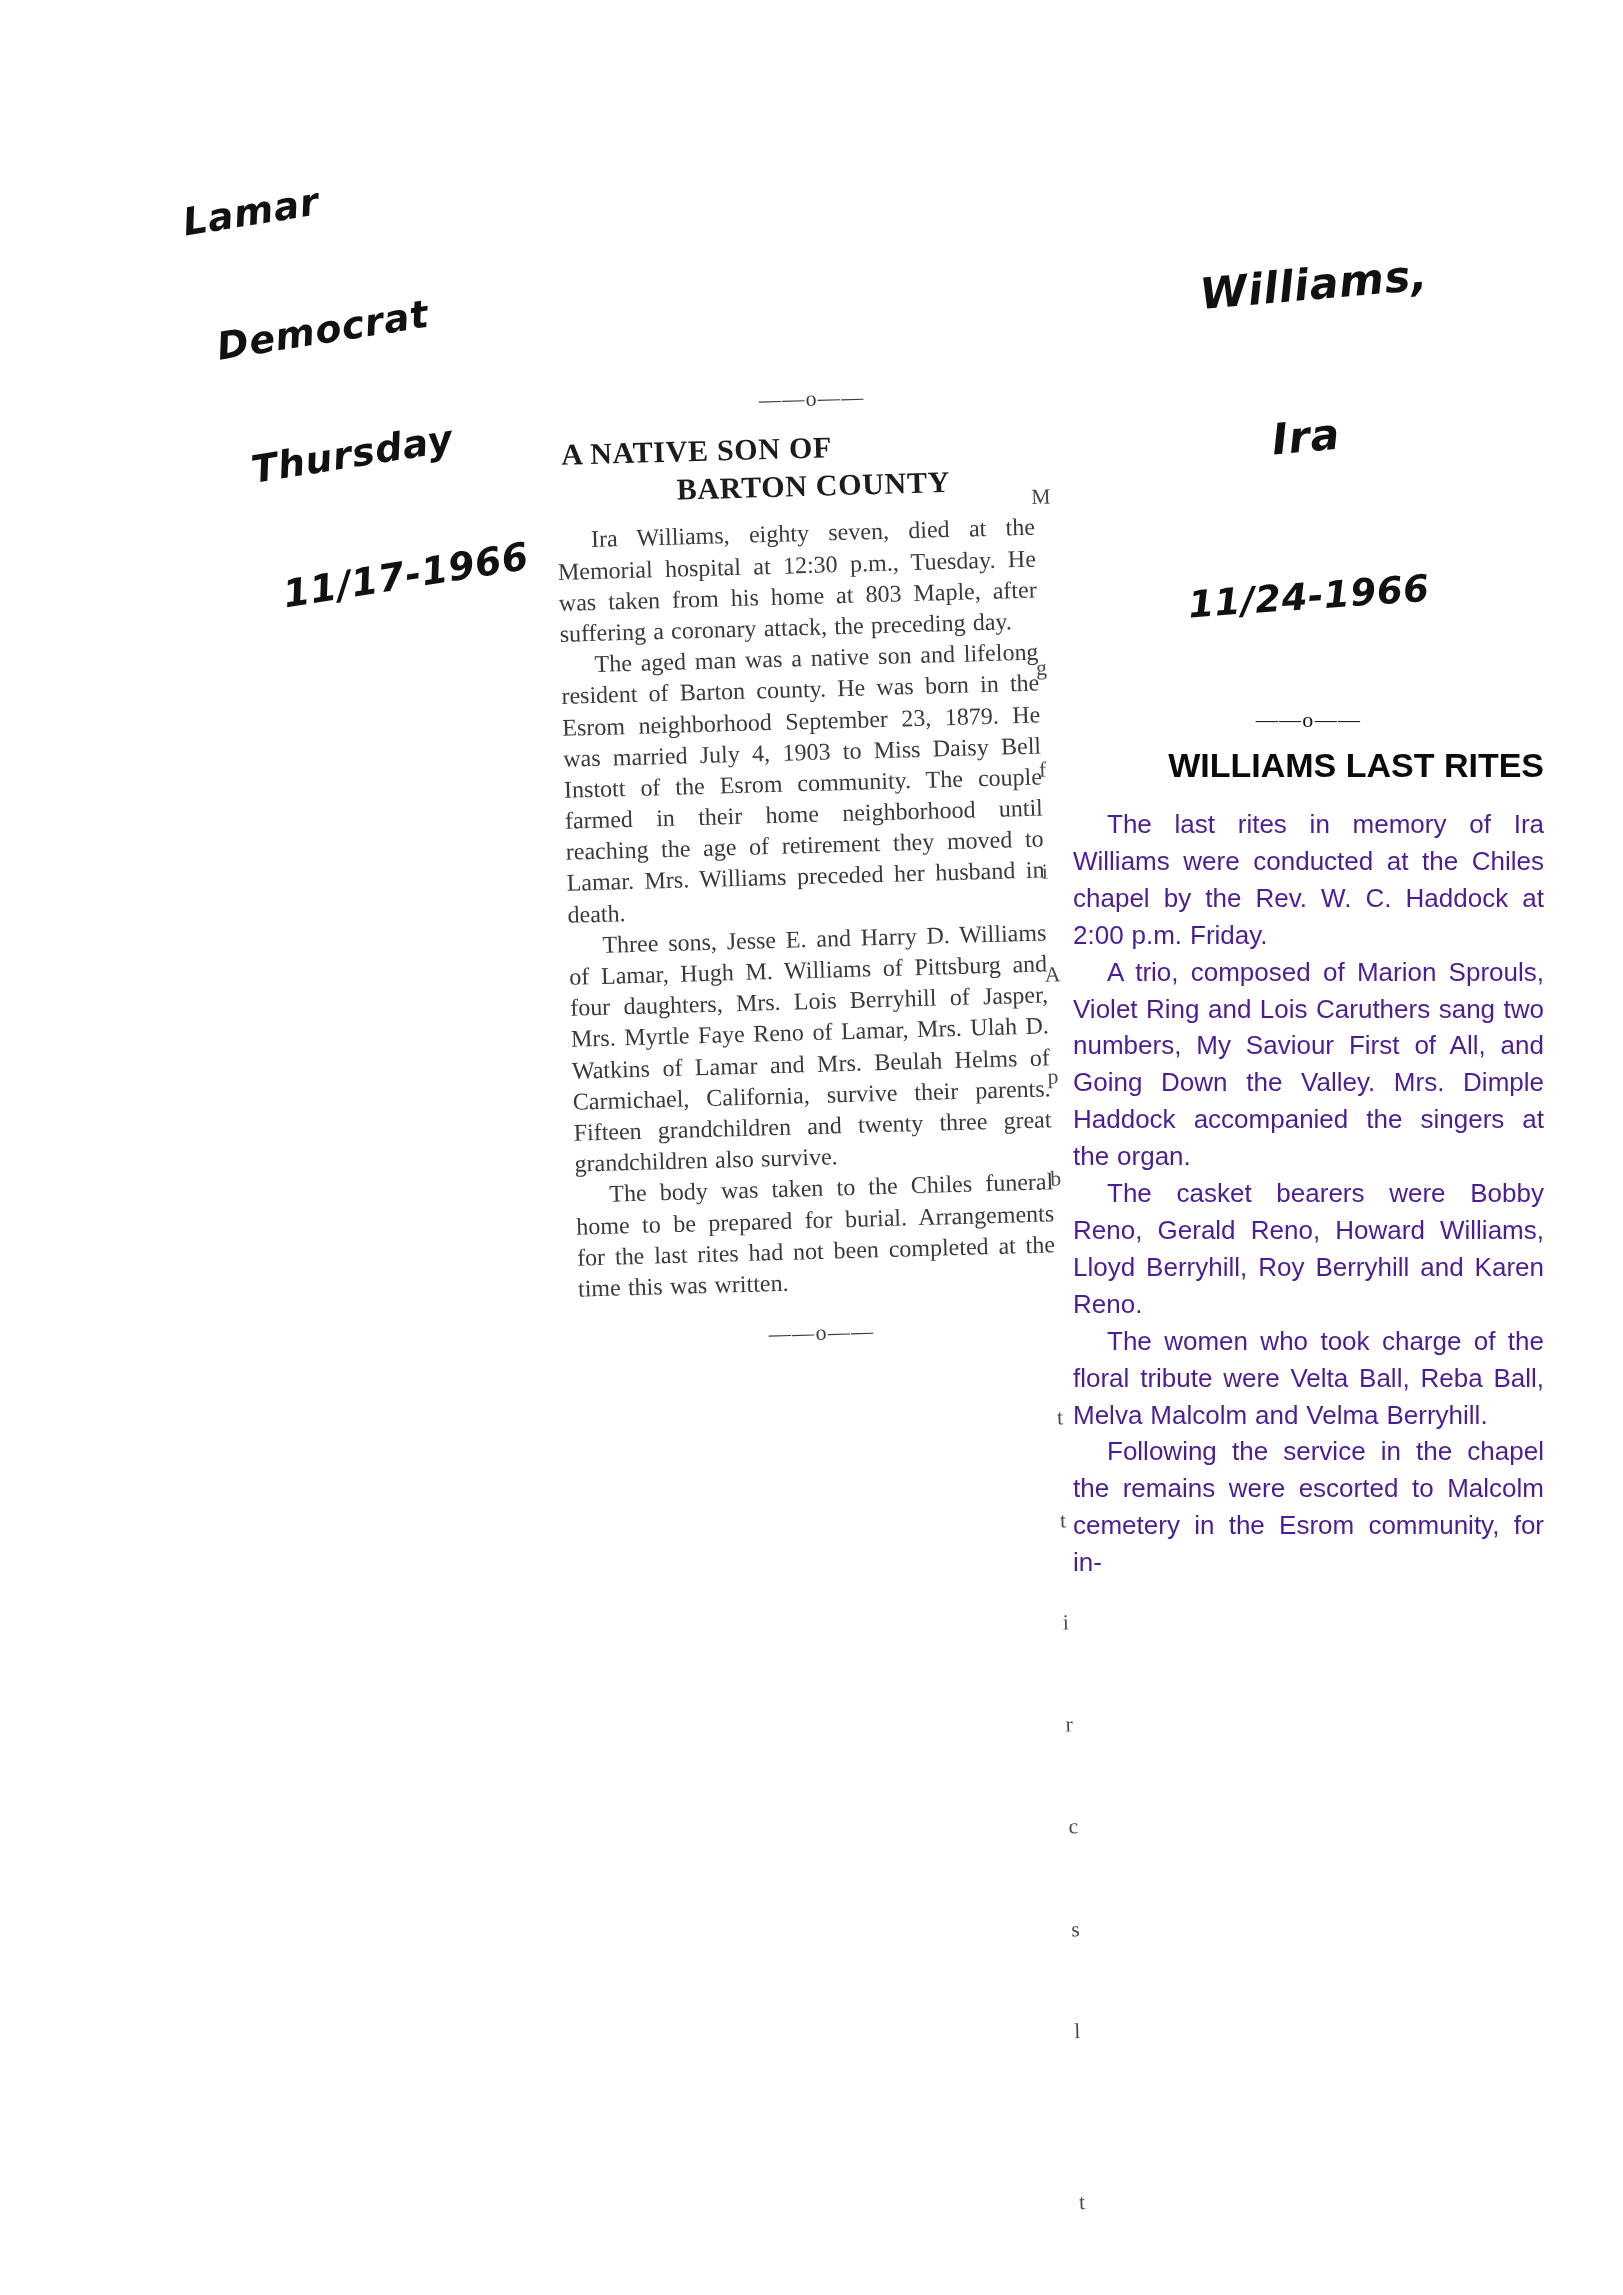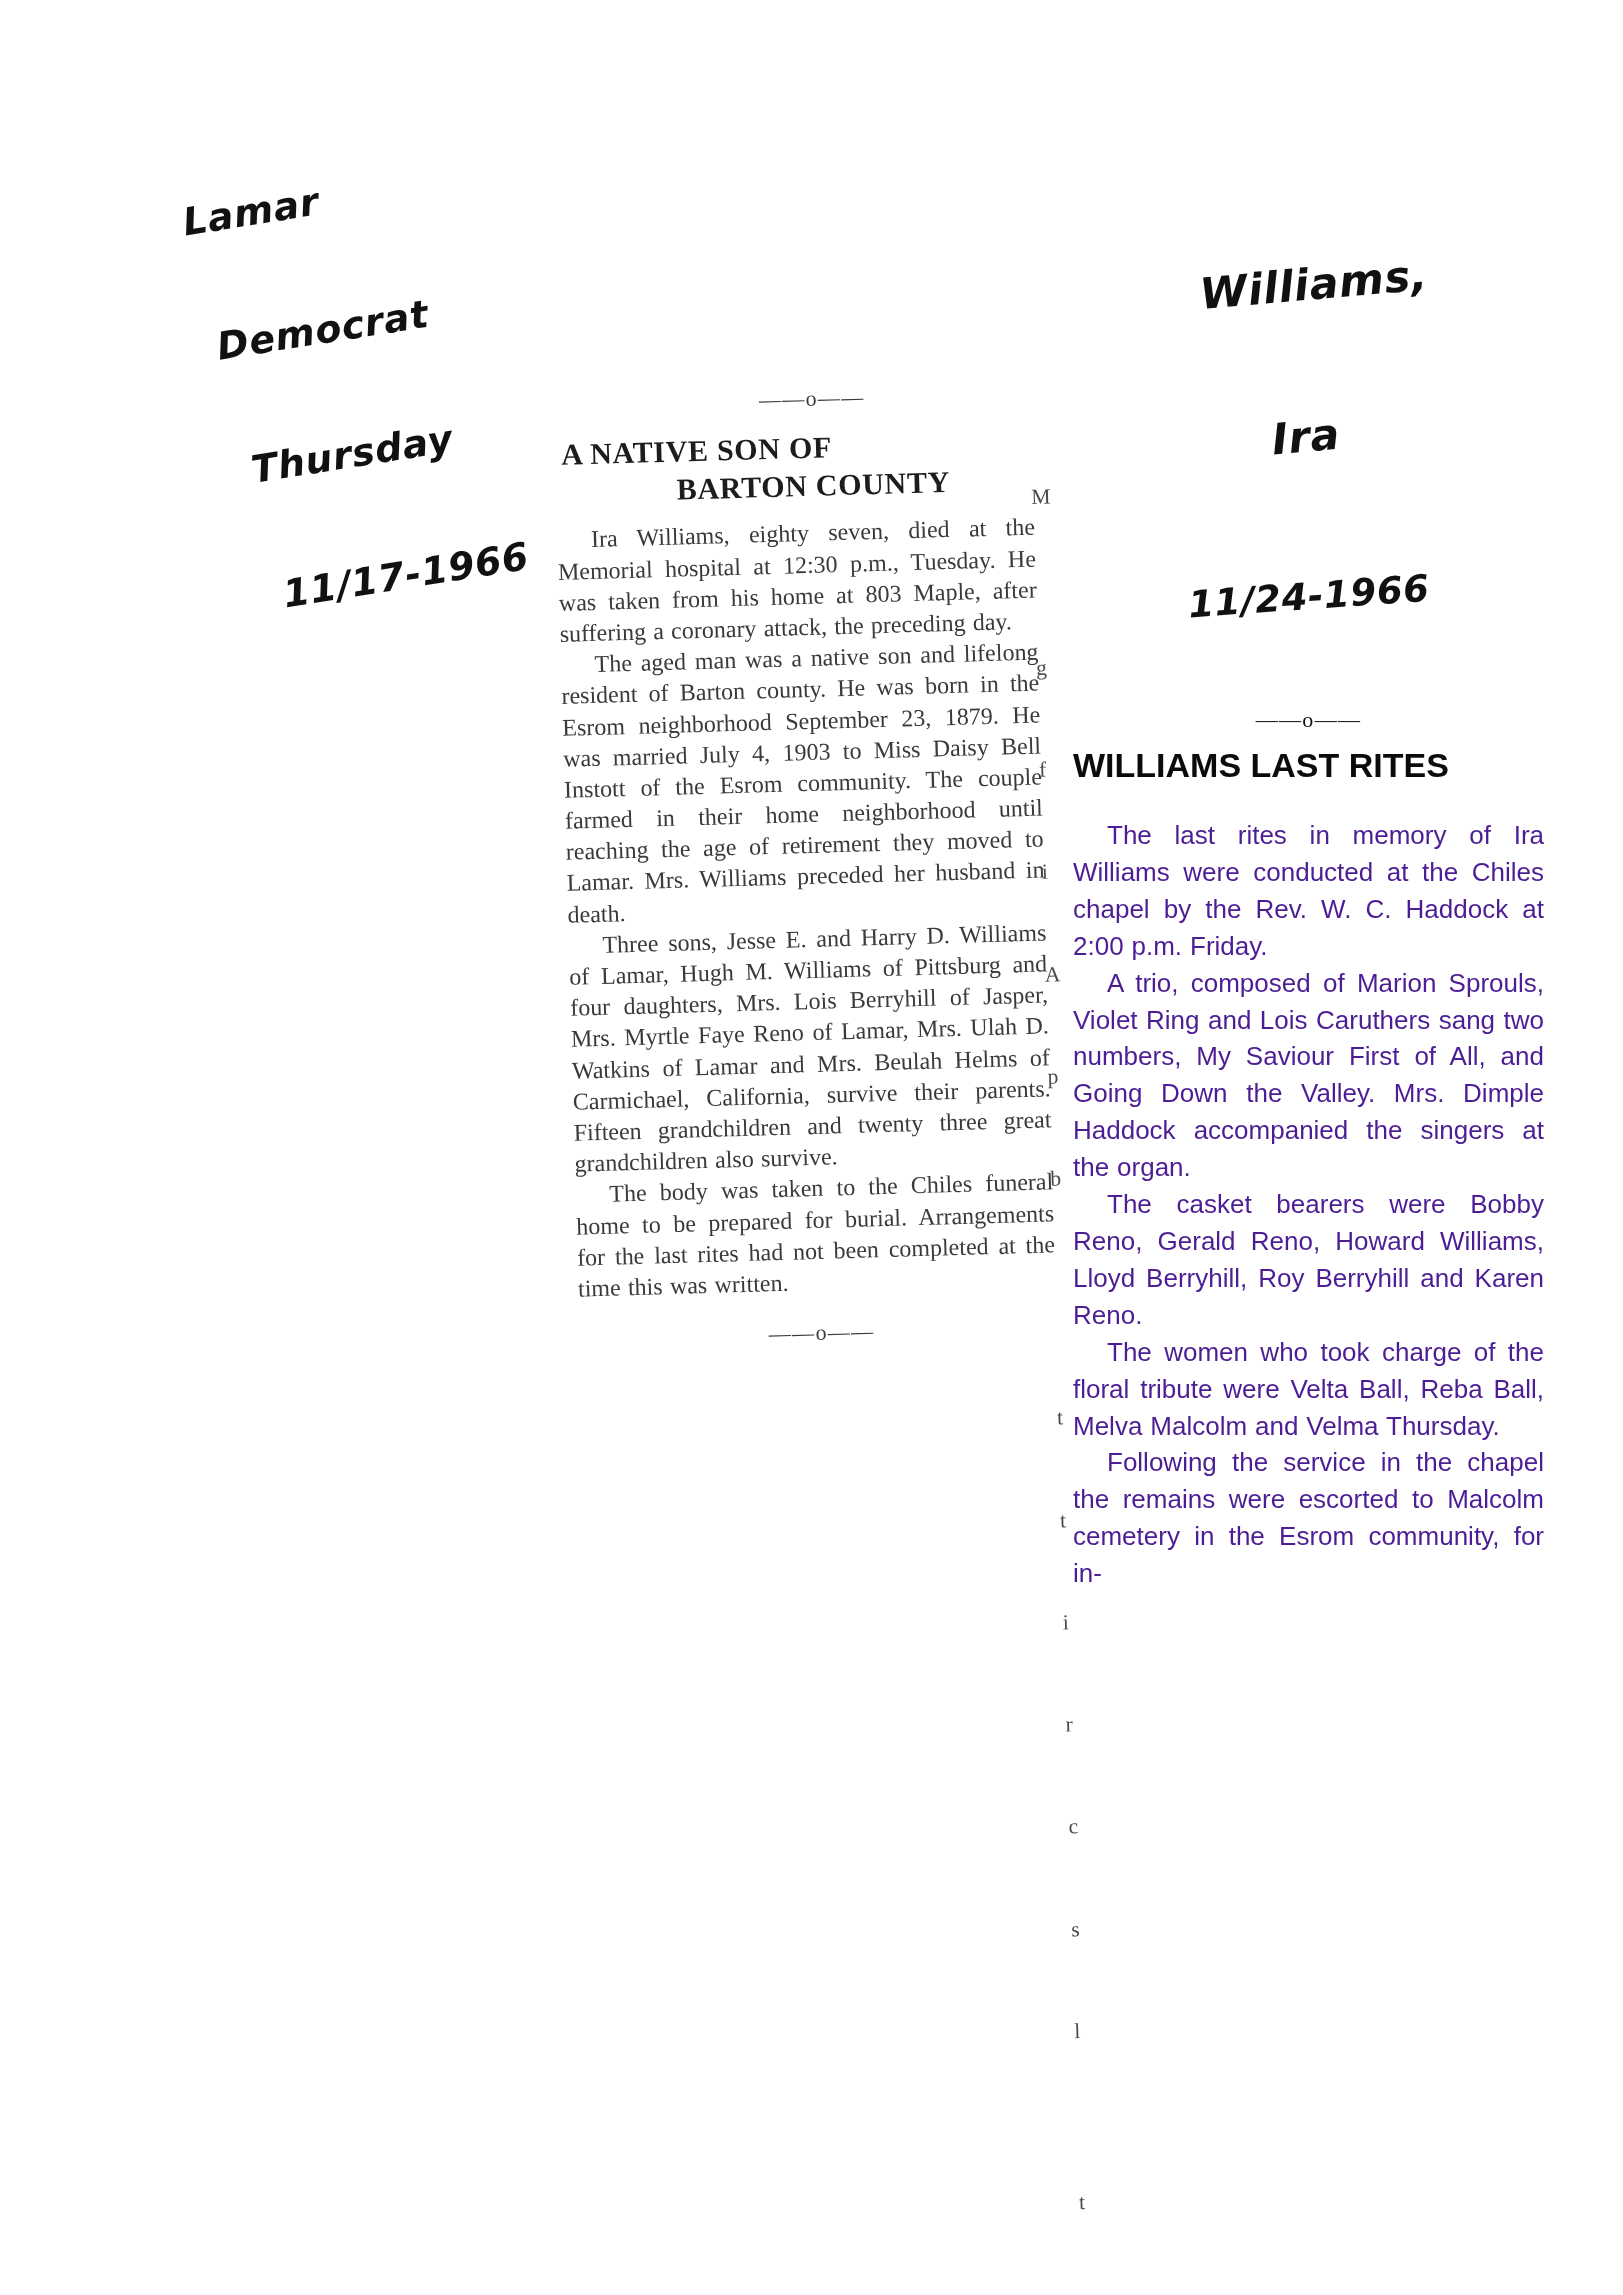--- a/index.html
+++ b/index.html
@@ -115,22 +115,22 @@
     text-align: center;
     font-size: 22px;
     letter-spacing: 1.3px;
     margin-bottom: 13px;
   }
   #clip-right .headline {
     font-family: "Liberation Sans", sans-serif;
     font-weight: bold;
     font-size: 34px;
     letter-spacing: 0px;
-    text-align: left;
-    margin-bottom: 32px;
+    text-align: right;
+    margin-bottom: 21px;
     color: #0b0b0b;
   }
   #clip-right p {
     margin: 0;
     font-size: 26px;
     line-height: 1.42;
     text-align: justify;
     text-indent: 34px;
     font-family: "Liberation Sans", sans-serif;
     word-spacing: 0.7px;
@@ -219,16 +219,16 @@
   
 </div>
 
 <div class="clipping" id="clip-right">
   <div class="rule-top">——o——</div>
   <div class="headline">WILLIAMS LAST RITES</div>
 
   <p>The last rites in memory of Ira Williams were conducted at the Chiles chapel by the Rev. W. C. Haddock at 2:00 p.m. Friday.</p>
   <p>A trio, composed of Marion Sprouls, Violet Ring and Lois Caruthers sang two numbers, My Saviour First of All, and Going Down the Valley. Mrs. Dimple Haddock accompanied the singers at the organ.</p>
   <p>The casket bearers were Bobby Reno, Gerald Reno, Howard Williams, Lloyd Berryhill, Roy Berryhill and Karen Reno.</p>
-  <p>The women who took charge of the floral tribute were Velta Ball, Reba Ball, Melva Malcolm and Velma Thursday.</p>
+  <p>The women who took charge of the floral tribute were Velta Ball, Reba Ball, Melva Malcolm and Velma Berryhill.</p>
   <p>Following the service in the chapel the remains were escorted to Malcolm cemetery in the Esrom community, for in-</p>
 </div>
 
 
 </body></html>

